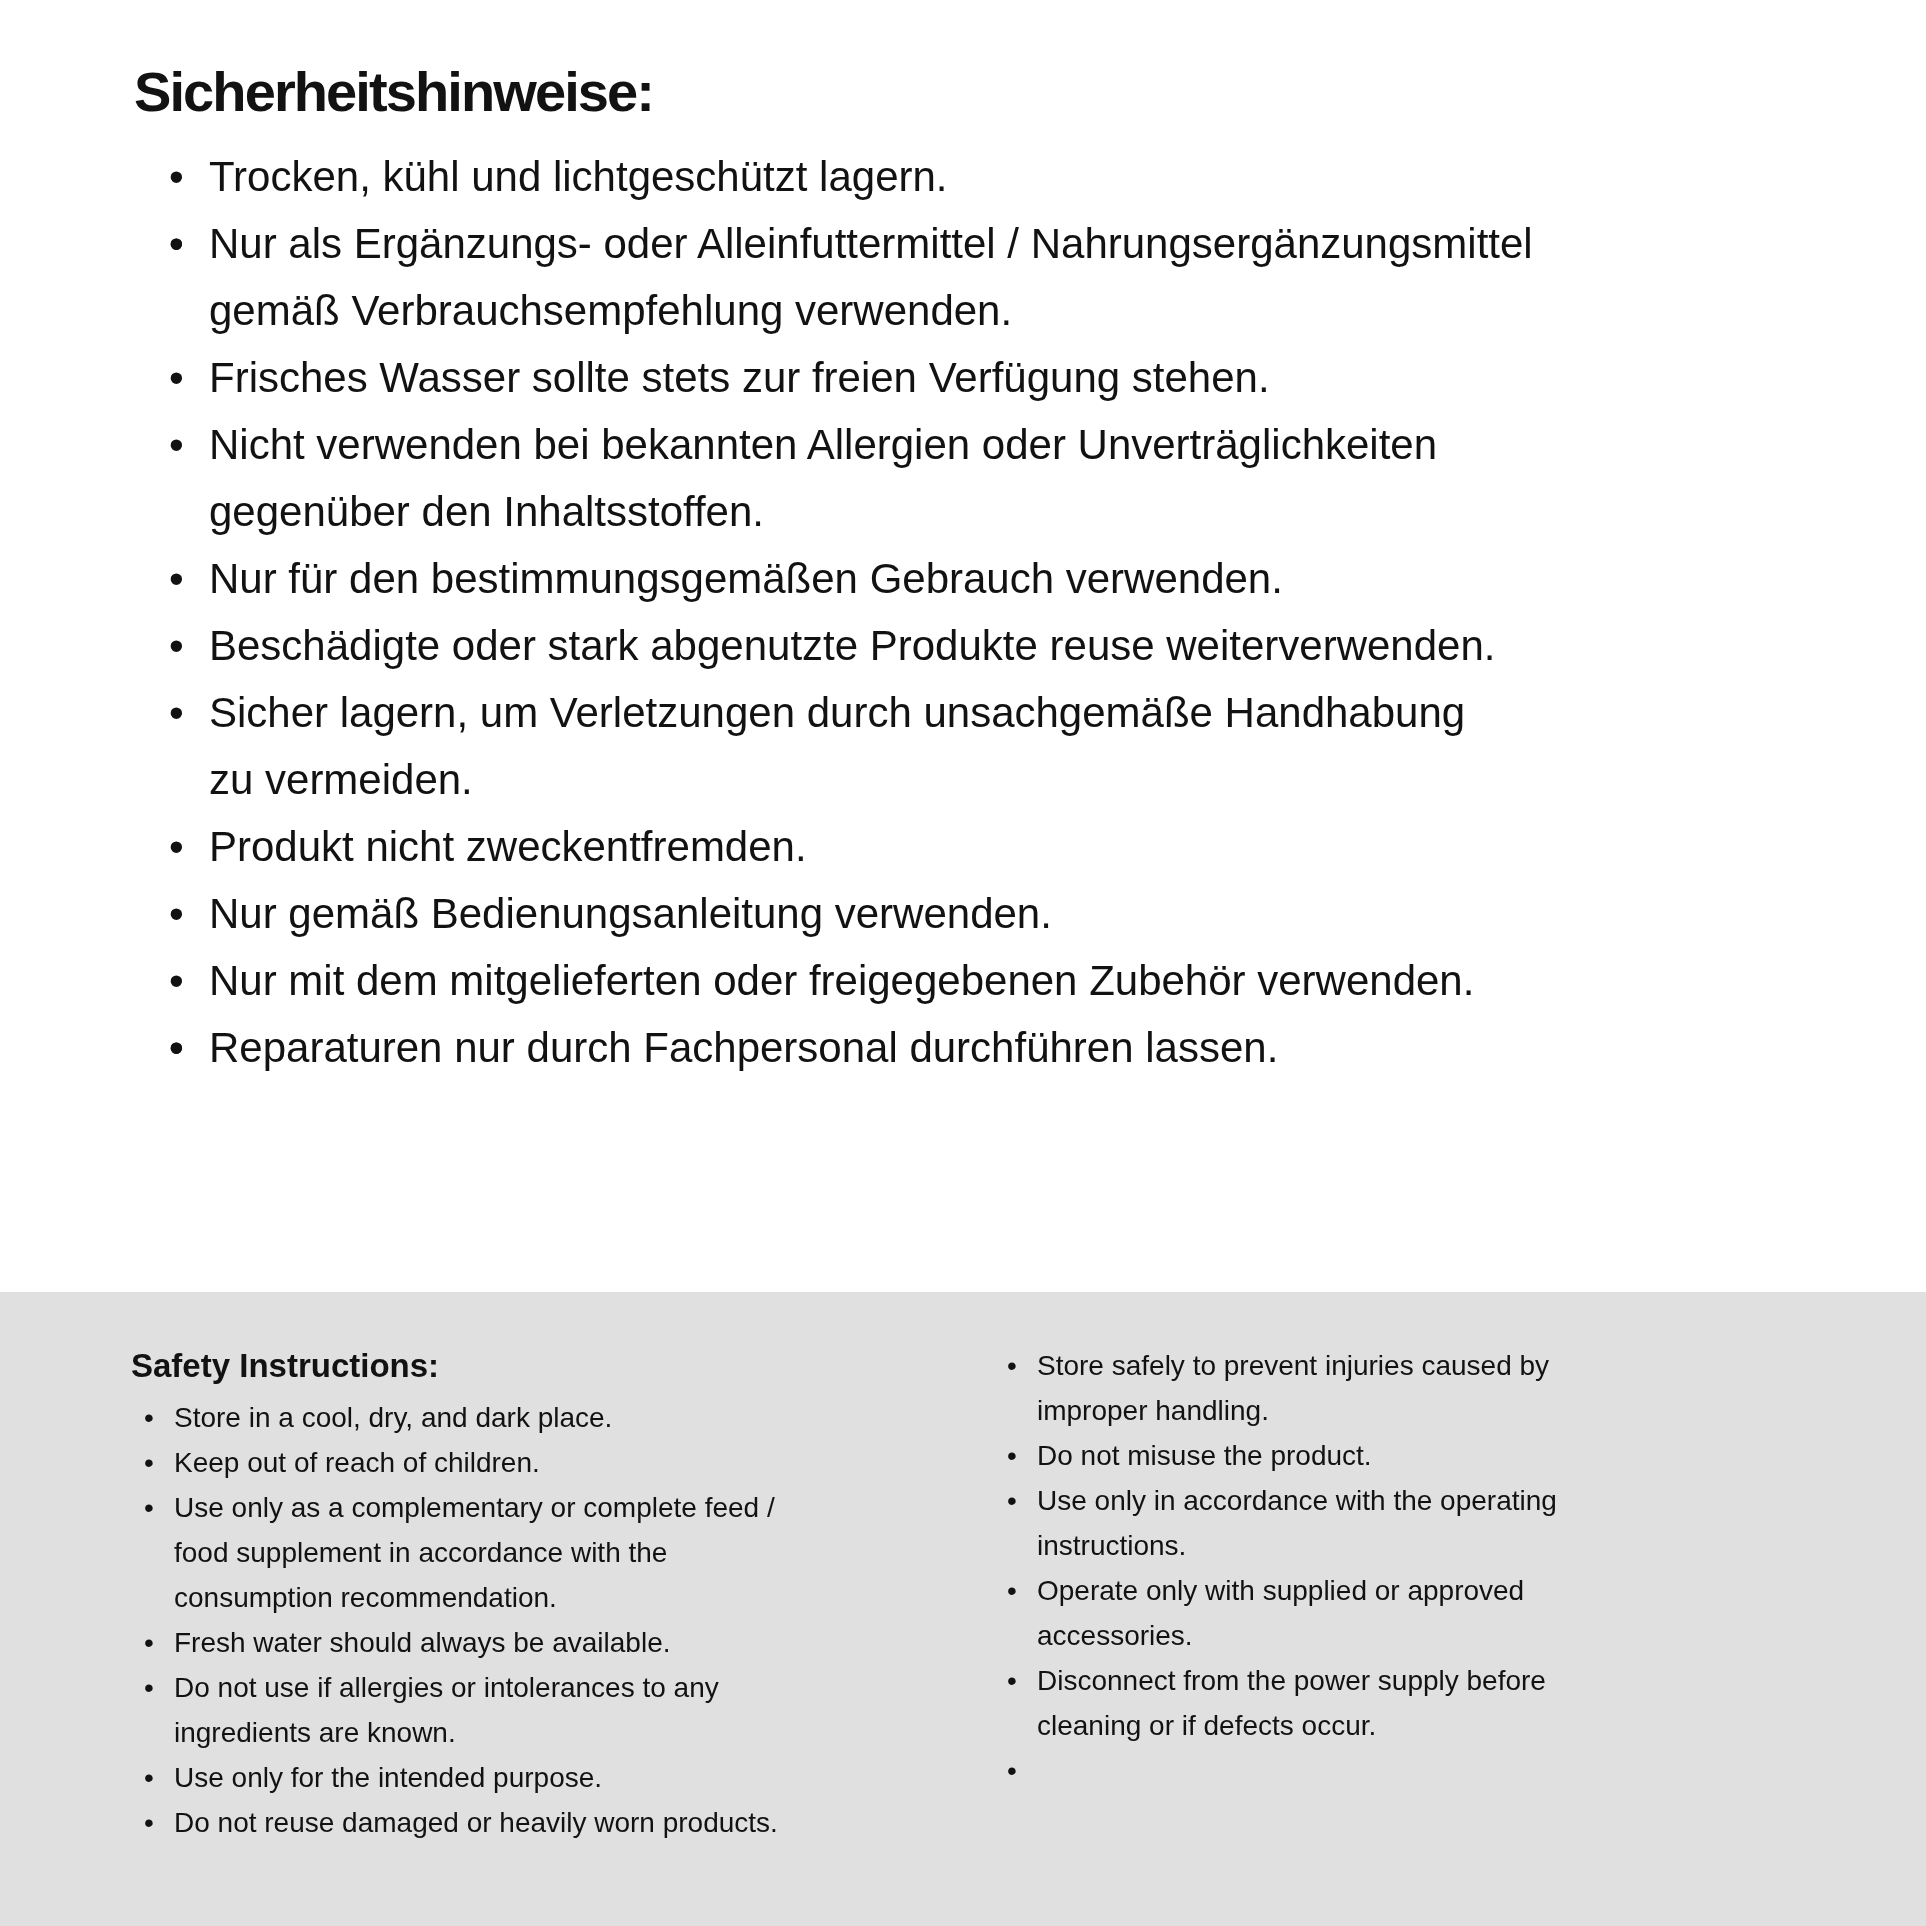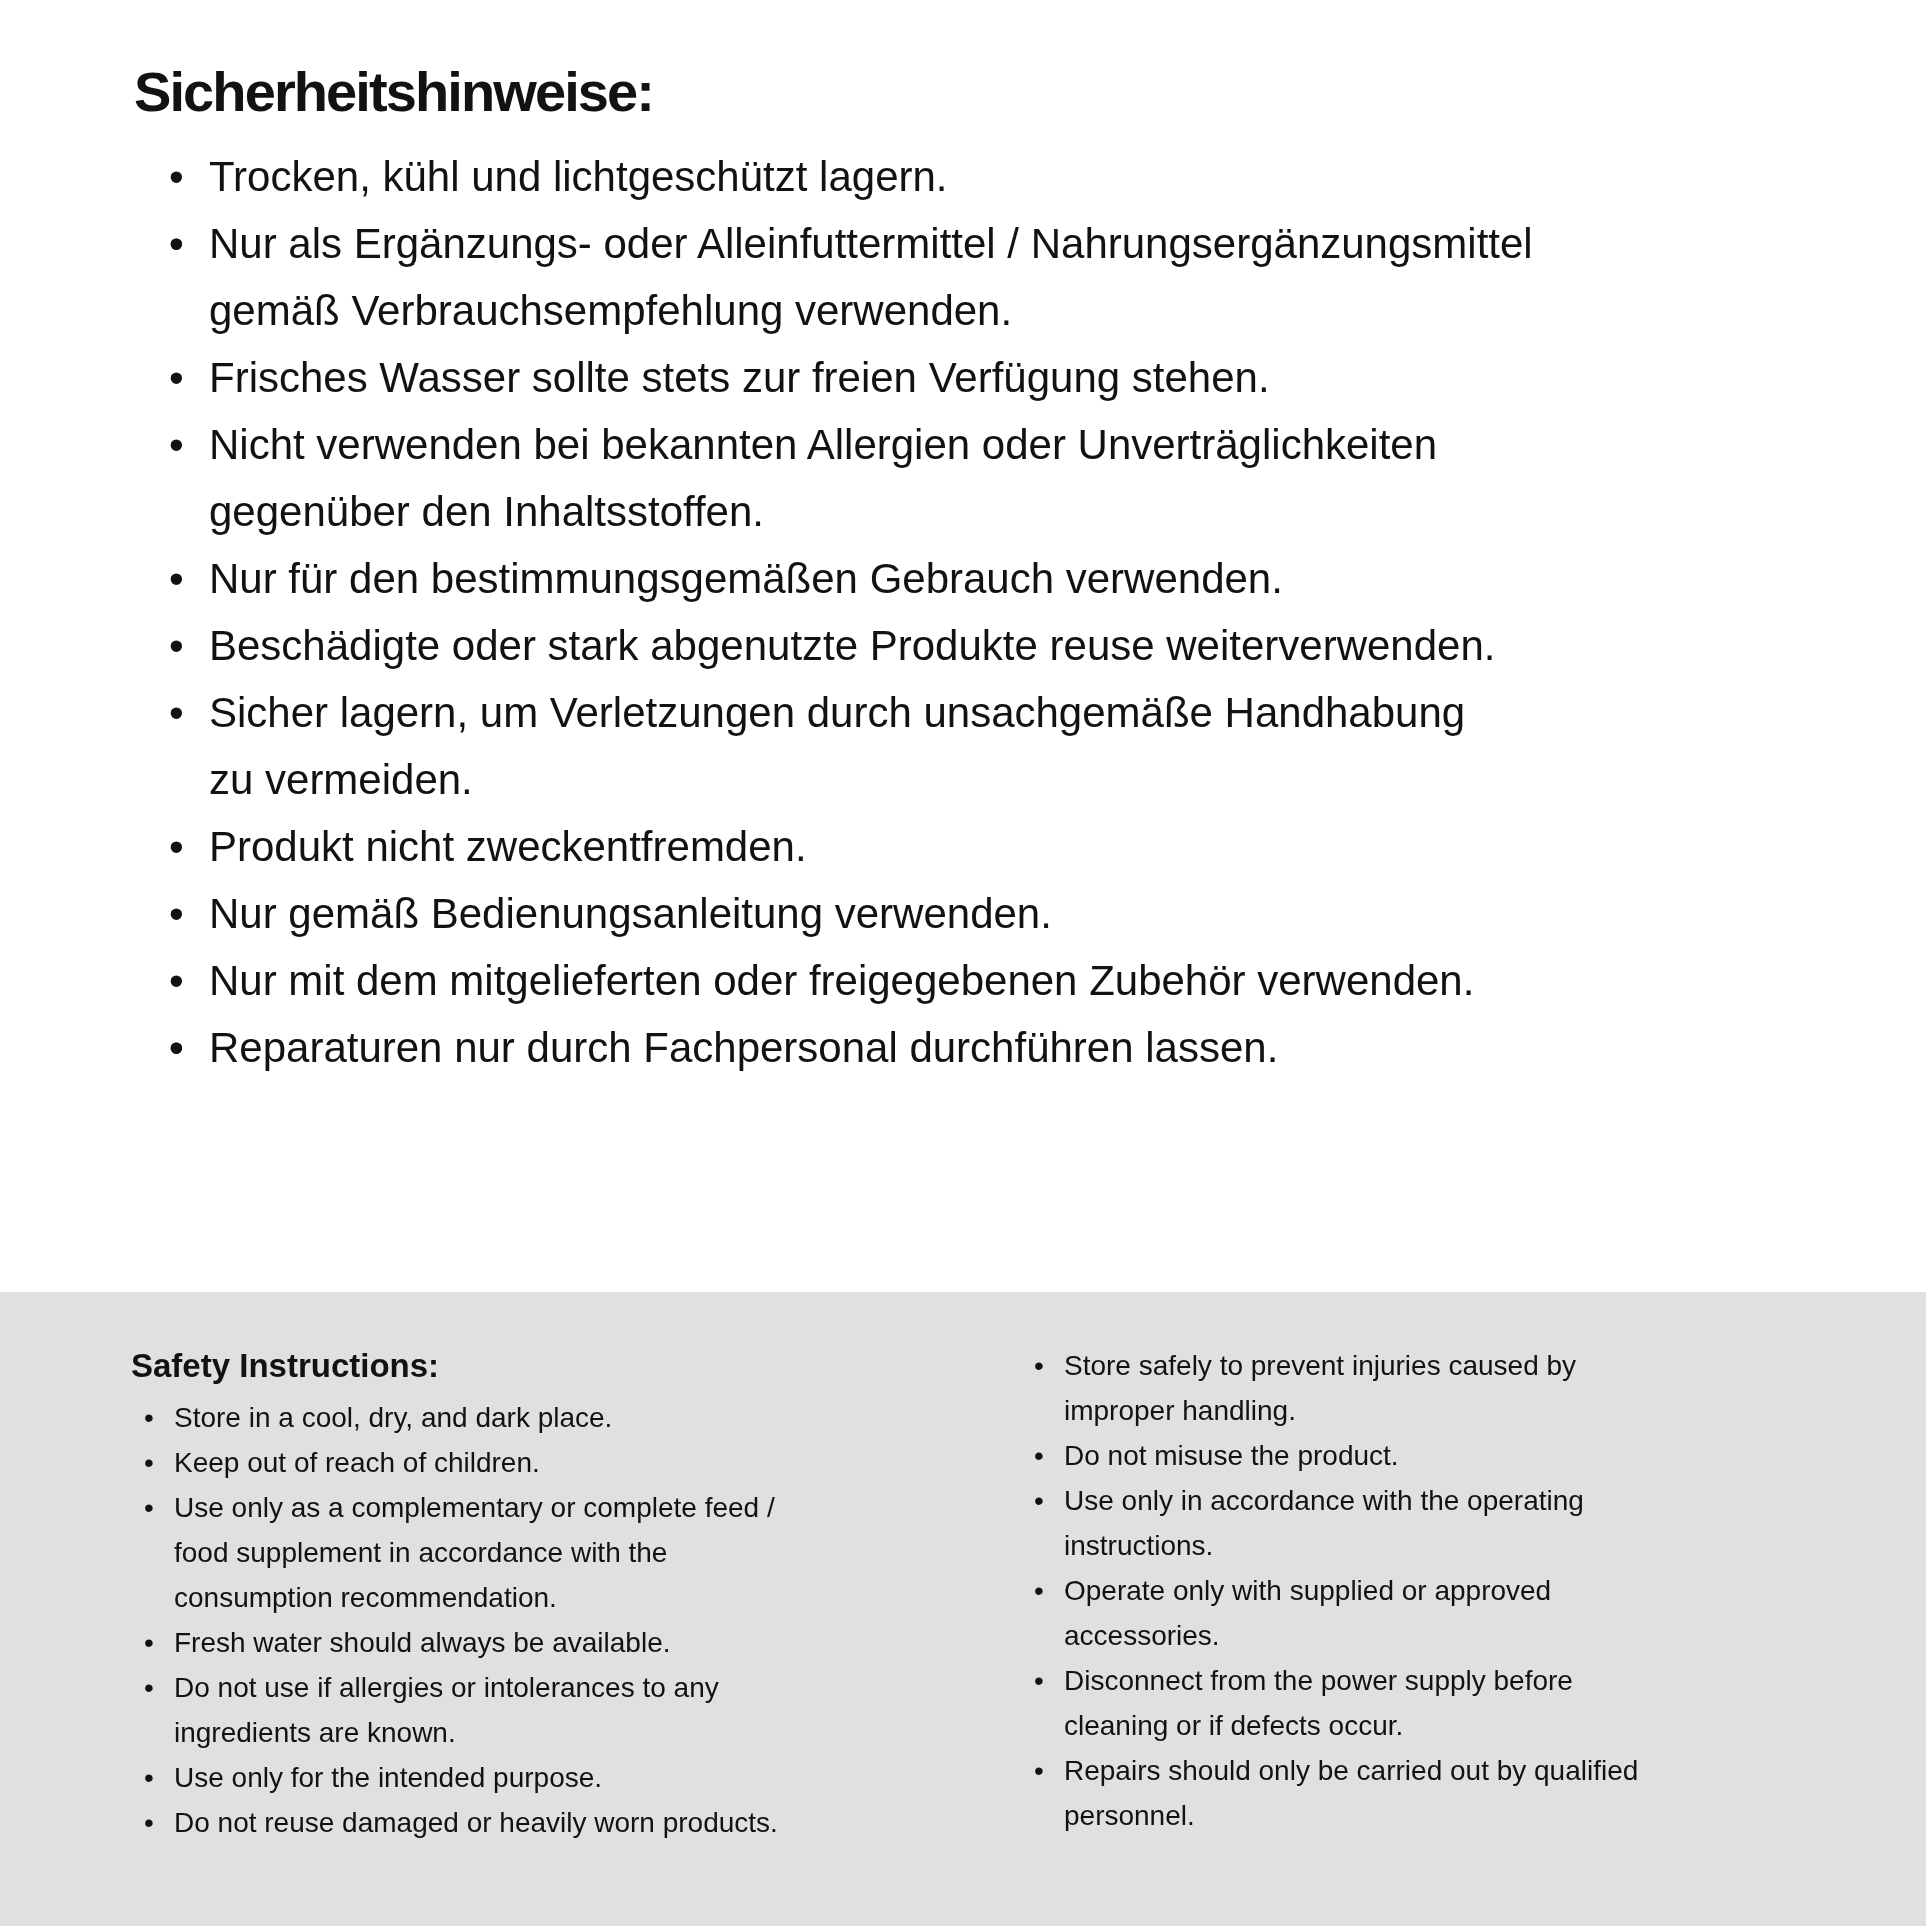--- a/index.html
+++ b/index.html
@@ -33,21 +33,21 @@
     .de .blt { position: absolute; left: 35px; top: 0; }
 
     
     .en {
       position: absolute;
       left: 0; right: 0; top: 1292px; bottom: 0;
       background: #e0e0e0;
       box-sizing: border-box;
       padding: 51px 58px 0 131px;
       display: flex;
-      gap: 36px;
+      gap: 9px;
     }
     .en .col-l { width: 854px; flex: none; }
     .en .col-r { flex: 1; min-width: 0; }
     .en h2 {
       margin: 0 0 7px 0;
       font-size: 33px;
       line-height: 45px;
       font-weight: 700;
     }
     .en li {
@@ -105,20 +105,19 @@
       <ul>
         <li><span class="blt">•</span><span class="txt">Store safely to prevent injuries caused by
 improper handling.</span></li>
         <li><span class="blt">•</span><span class="txt">Do not misuse the product.</span></li>
         <li><span class="blt">•</span><span class="txt">Use only in accordance with the operating
 instructions.</span></li>
         <li><span class="blt">•</span><span class="txt">Operate only with supplied or approved
 accessories.</span></li>
         <li><span class="blt">•</span><span class="txt">Disconnect from the power supply before
 cleaning or if defects occur.</span></li>
-        <li><span class="blt">•</span><span class="txt">Repairs should only be carried out by qualified
-personnel.</span></li>
+        <li><span class="blt">•</span></li>
       </ul>
     </div>
   </section>
 
 </main>
 
 
 </body></html>

